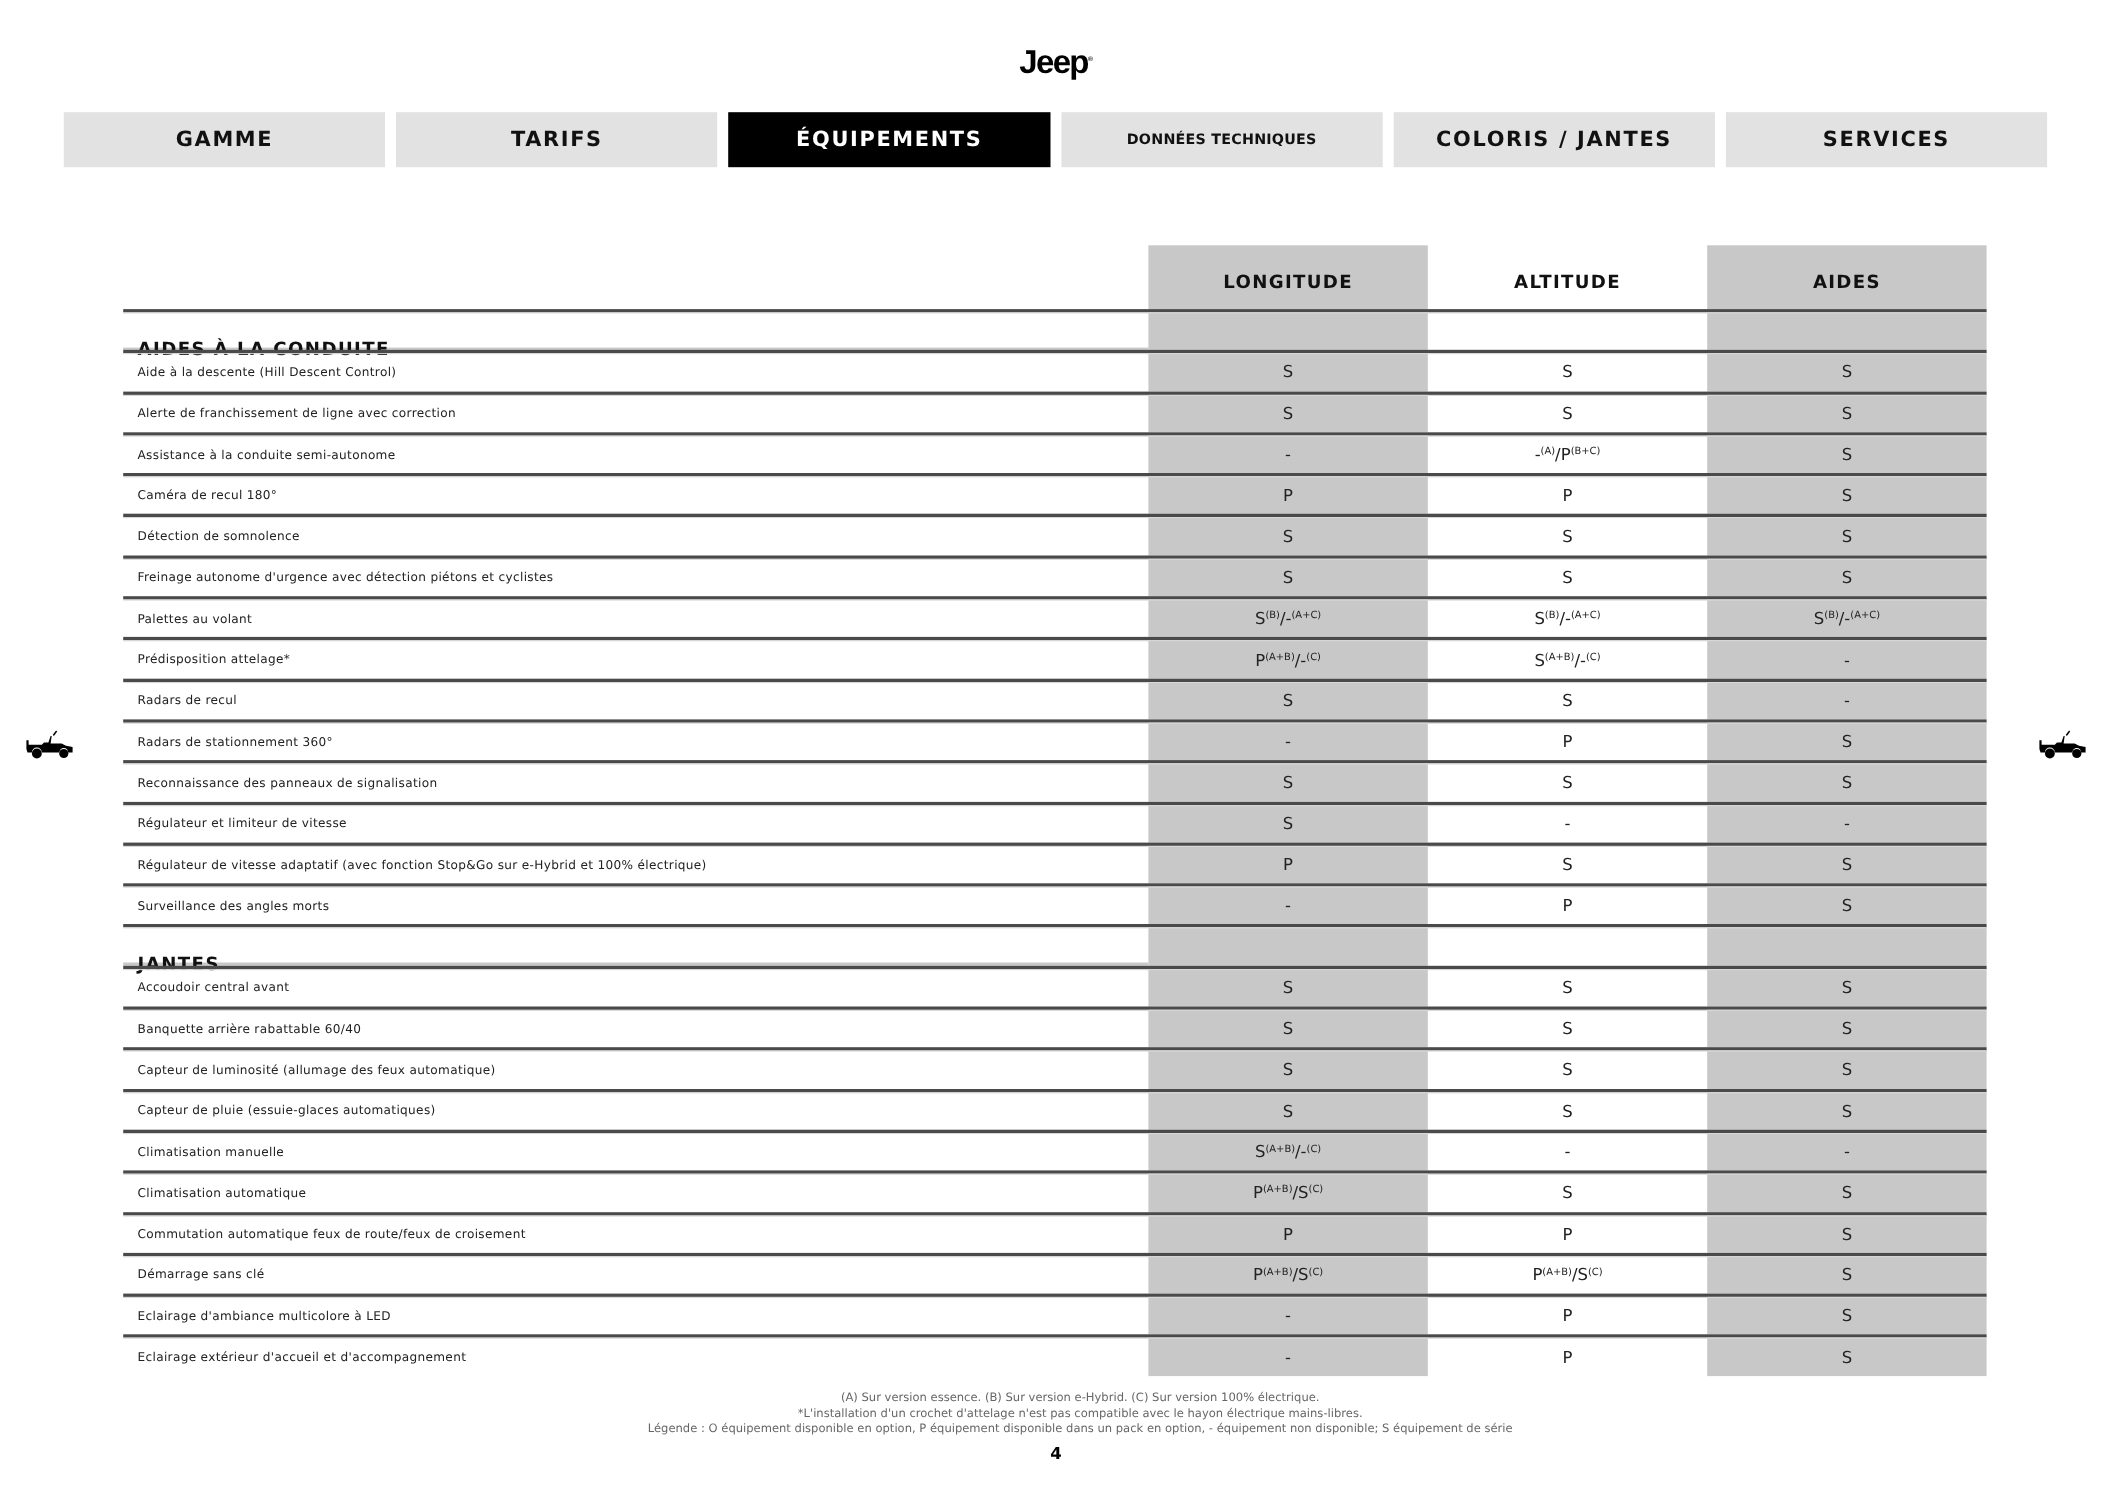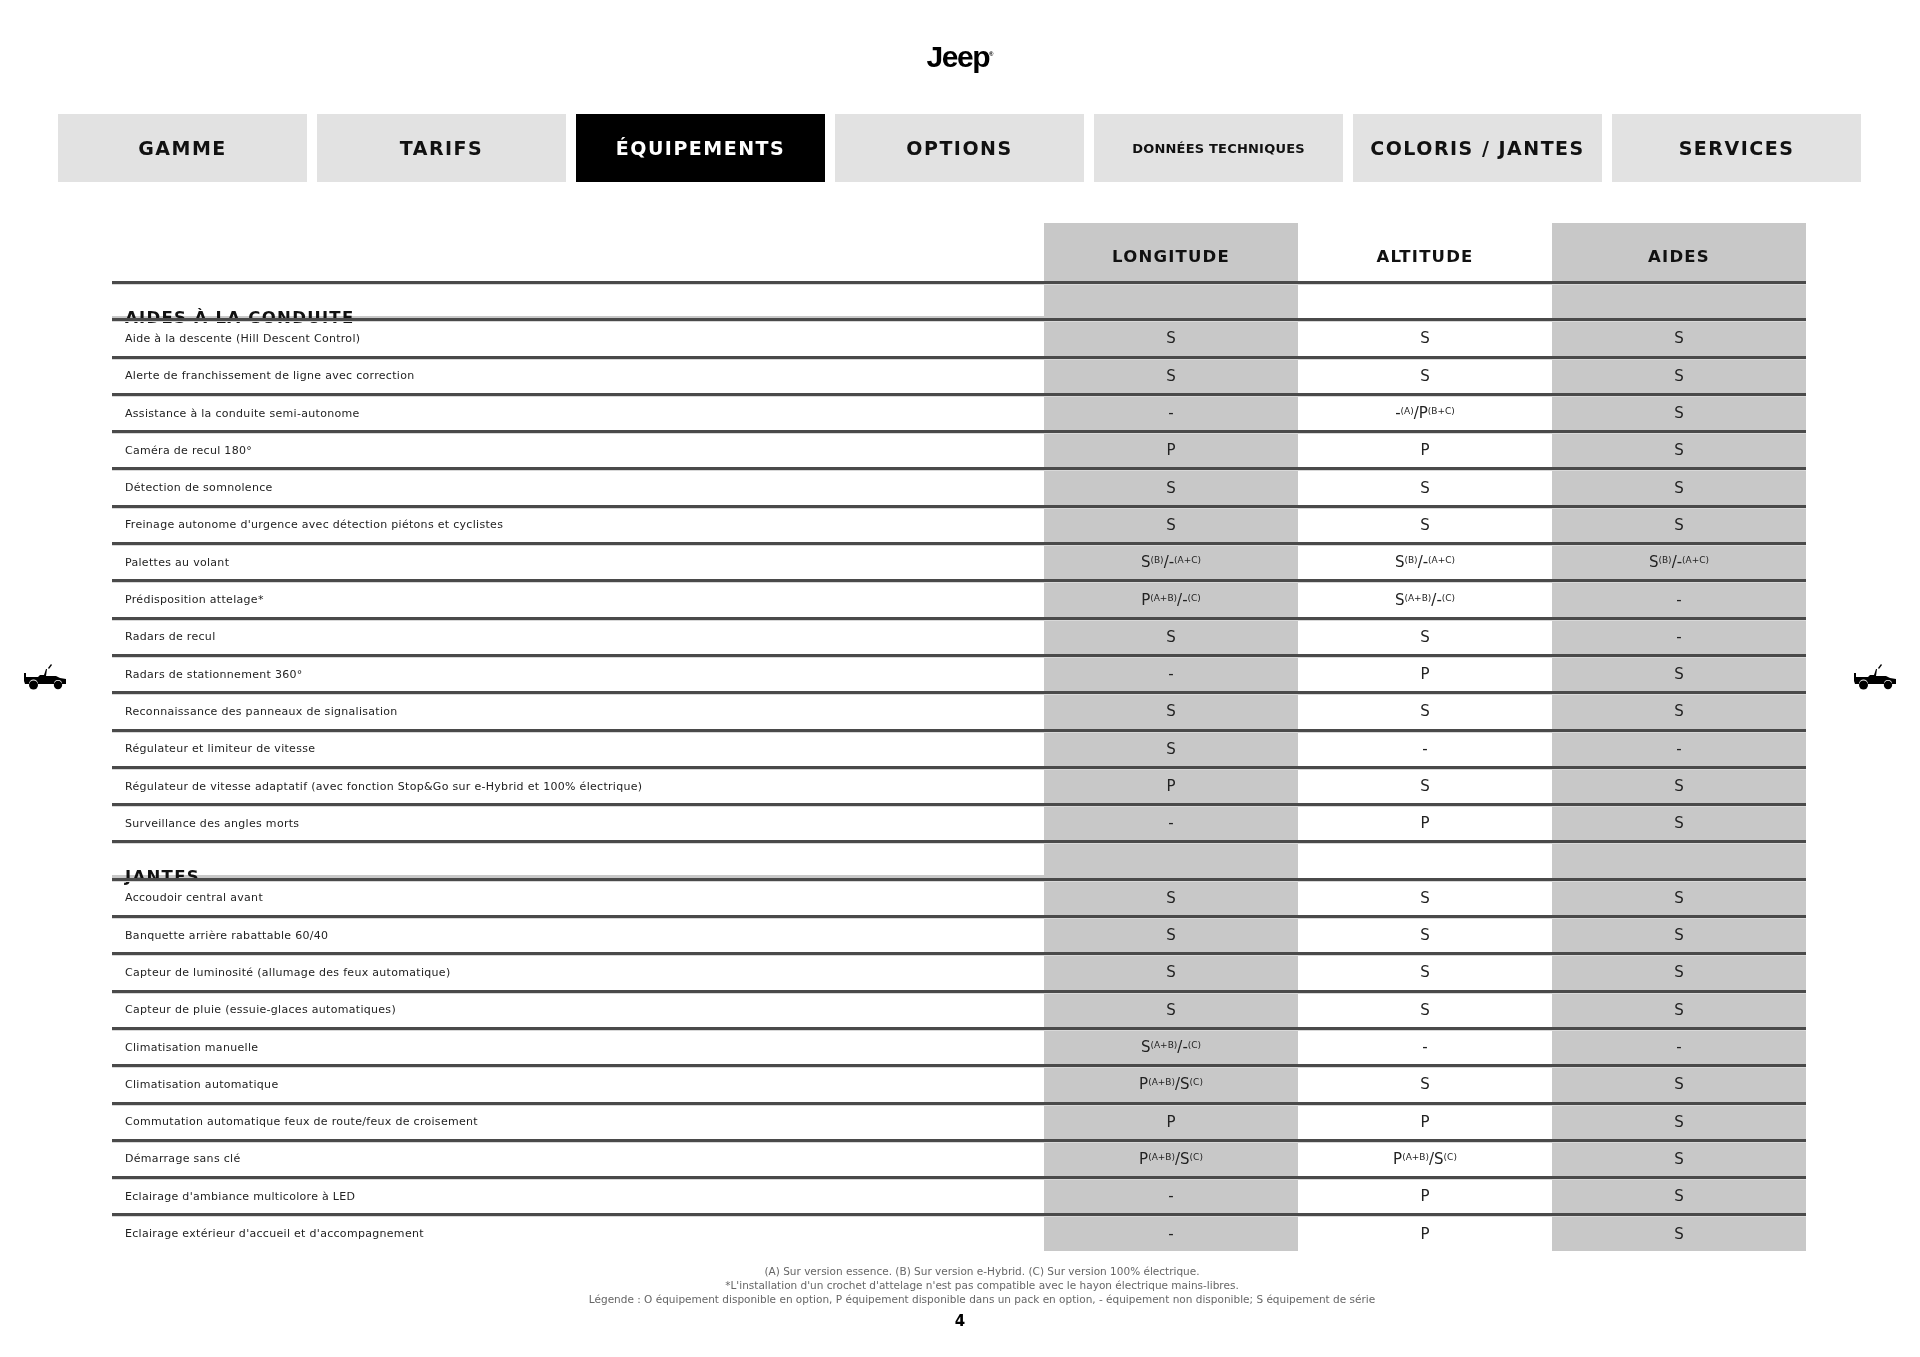--- a/index.html
+++ b/index.html
@@ -3,21 +3,21 @@
 <meta charset="utf-8">
 <style>
   * { box-sizing: border-box; margin: 0; padding: 0; }
   html, body { width: 1920px; height: 1357px; background: #ffffff; overflow: hidden; }
   body { position: relative; font-family: "DejaVu Sans", sans-serif; color: #111; }
 
   .logo { position: absolute; left: 0; width: 1920px; top: 40px; text-align: center;
           font-family: "Liberation Sans", sans-serif; font-weight: bold; font-size: 30px; letter-spacing: -1.5px; color: #000; }
   .logo sup { font-size: 6px; letter-spacing: 0; }
 
-  .tabs { position: absolute; top: 114px; left: 58px; width: 1803px; height: 68px; display: flex; gap: 10px; }
+  .tabs { position: absolute; top: 102px; left: 58px; width: 1803px; height: 50px; display: flex; gap: 10px; }
   .tab { flex: 1; background: #e2e2e2; display: flex; align-items: center; justify-content: center;
          font-family: "DejaVu Sans", sans-serif; font-weight: bold; font-size: 19px; letter-spacing: 1.5px; color: #111; cursor: pointer; }
   .tab.narrow { letter-spacing: 0.2px; font-size: 13px; }
   .tab.active { background: #000; color: #fff; }
 
   .side-jeep { position: absolute; top: 663px; width: 46px; height: 28px; }
   .side-jeep.left { left: 22px; }
   .side-jeep.right { left: 1852px; }
 
   .table { position: absolute; left: 112px; top: 223px; width: 1694px; }
@@ -39,21 +39,20 @@
 </style>
 </head>
 <body>
 
 <div class="logo"><span>Jeep</span><sup>®</sup></div>
 
 <nav class="tabs">
   <div class="tab">GAMME</div>
   <div class="tab">TARIFS</div>
   <div class="tab active">ÉQUIPEMENTS</div>
-  <div class="tab">OPTIONS</div>
   <div class="tab narrow">DONNÉES TECHNIQUES</div>
   <div class="tab">COLORIS / JANTES</div>
   <div class="tab">SERVICES</div>
 </nav>
 
 <svg class="side-jeep left" viewBox="0 0 46 28">
   <path d="M2 10 L4 10 L4 14 L16 14 L18 12 L22 12 L24 6 L25 6 L24 13 L34 13 L38 15 L44 16 L44 21 L40 21 A4 4 0 0 0 32 21 L16 21 A4.5 4.5 0 0 0 7 21 L3 21 L2 18 Z" fill="#000"></path>
   <circle cx="11.5" cy="22" r="4.5" fill="#000"></circle>
   <circle cx="36" cy="22" r="4.2" fill="#000"></circle>
   <path d="M26 5 L29 1 L30 2 L27 6 Z" fill="#000"></path>

